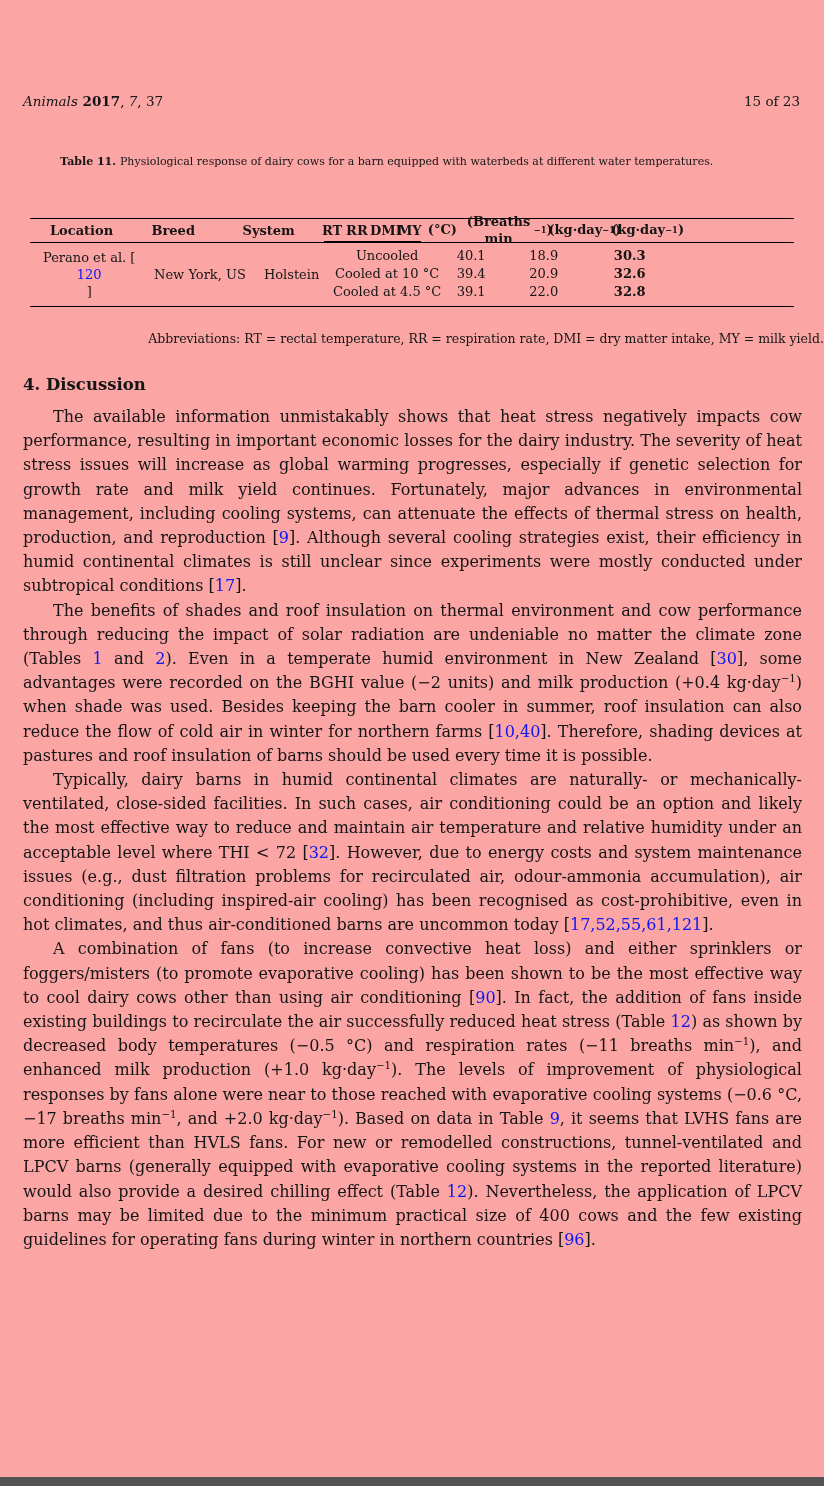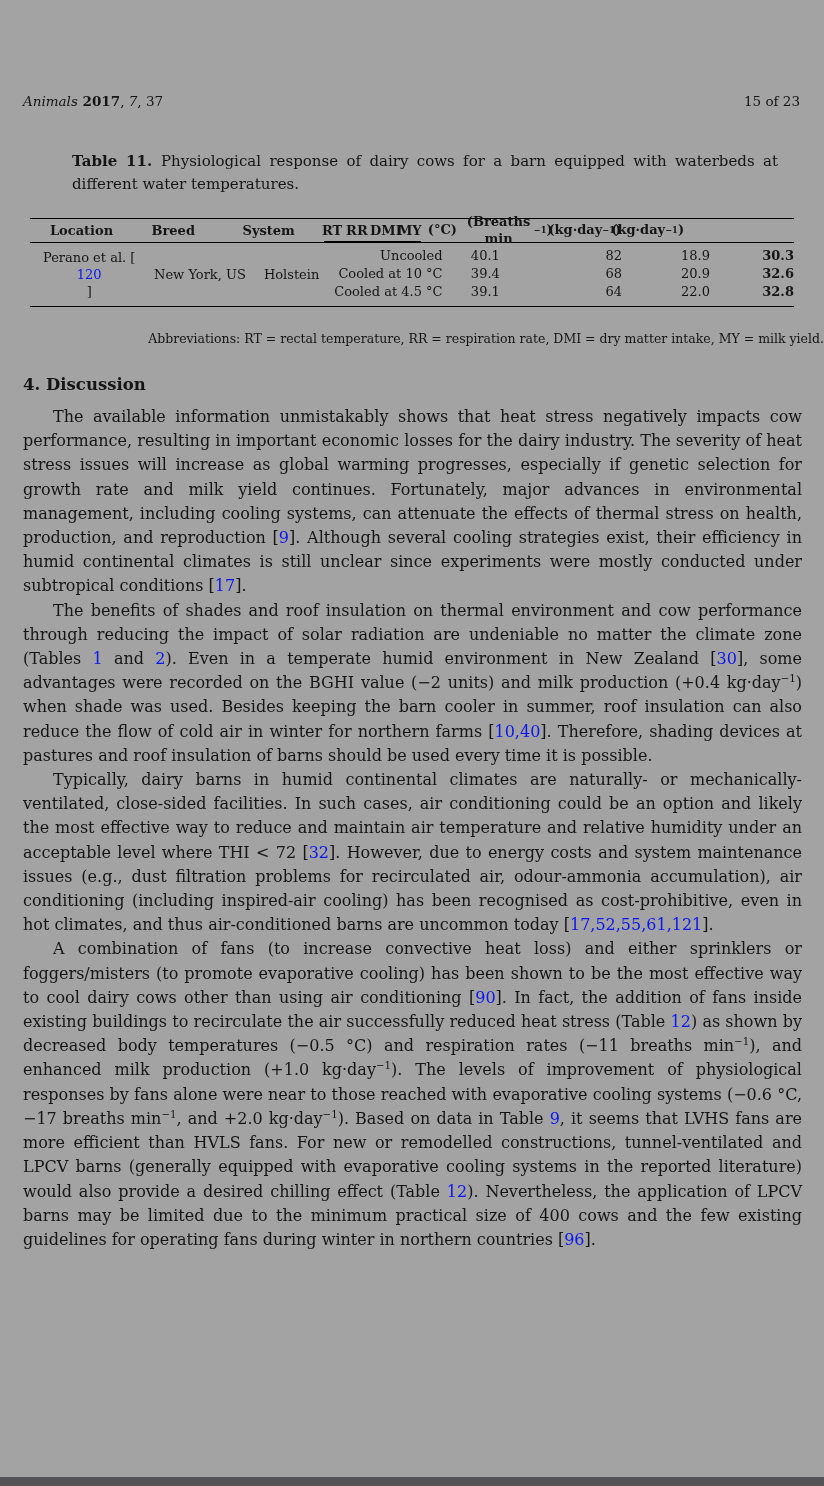--- a/index.html
+++ b/index.html
@@ -1,36 +1,36 @@
 <!DOCTYPE html>
 <html style="--link: #0b16f2; --bar: #545456; --ink: #151515;"><head>
 <meta charset="utf-8">
 <style>
   :root { --link:#0b16f2; --ink:#151515; --bar:#545456; }
   * { box-sizing:border-box; }
   html,body { margin:0; padding:0; background:#ffffff; }
   .page {
-    position:relative; width:824px; height:1486px; background:#a3a3a3;
+    position:relative; width:824px; height:1486px; background:#fca5a5;
     font-family:"DejaVu Serif","Liberation Serif",serif; color:var(--ink);
     overflow:hidden;
   }
   .b { font-weight:700; }
   .i { font-style:italic; }
   .ref { color:var(--link); }
   .sup { vertical-align:super; font-size:64%; line-height:0; }
 
   .running-head {
     position:absolute; top:93px; left:23px; right:24px;
     display:flex; justify-content:space-between; align-items:baseline;
     font-size:13.5px;
   }
 
   .caption {
     position:absolute; top:150px; left:60px; width:706px;
-    font-size:15px; line-height:23px; text-align:justify;margin-left:12px;
+    font-size:11px; line-height:23px; text-align:justify;
   }
 
   .tablewrap {
     position:absolute; top:218px; left:30px; width:764px;
     font-size:13px; line-height:17px;
   }
   .tbl-toprule { border-top:1.8px solid #000; }
   .tbl-header { display:flex; border-bottom:1.2px solid #000; }
   .hcell {
     display:flex; align-items:center; justify-content:center;
@@ -44,21 +44,21 @@
   .metric-labels { display:flex; height:23px; border-bottom:1.2px solid #000; }
   .metric-units { display:flex; height:21px; }
   .metric-labels .hcell, .metric-units .hcell { height:100%; }
   .m-rt { width:16.304%; } .m-rr { width:34.783%; }
   .m-dmi { width:25%; } .m-my { width:23.913%; }
   .tbl-body { display:flex; padding:4px 0 5px; border-bottom:1.8px solid #000; }
   .dcell {
     display:flex; align-items:center; justify-content:center;
     text-align:center; flex-direction:column;
   }
-  .dcell .line { display:block; line-height:18px; text-align:right; width:100%; }
+  .dcell .line { display:block; line-height:18px; text-align:center; width:100%; }
 
   .footnote {
     position:absolute; top:331px; left:0; width:100%;
     text-align:right; font-size:12.5px;
   }
 
   .section-heading {
     position:absolute; top:375px; left:23px;
     font-size:16.5px; font-weight:700;
   }
@@ -132,25 +132,20 @@
       <div class="dcell col-sys">
         <span class="line">Uncooled</span>
         <span class="line">Cooled at 10 °C</span>
         <span class="line">Cooled at 4.5 °C</span>
       </div>
       <div class="dcell col-rt">
         <span class="line">40.1</span>
         <span class="line">39.4</span>
         <span class="line">39.1</span>
       </div>
-      <div class="dcell col-rr">
-        <span class="line">82</span>
-        <span class="line">68</span>
-        <span class="line">64</span>
-      </div>
       <div class="dcell col-dmi">
         <span class="line">18.9</span>
         <span class="line">20.9</span>
         <span class="line">22.0</span>
       </div>
       <div class="dcell col-my">
         <span class="line">30.3</span>
         <span class="line">32.6</span>
         <span class="line">32.8</span>
       </div>

